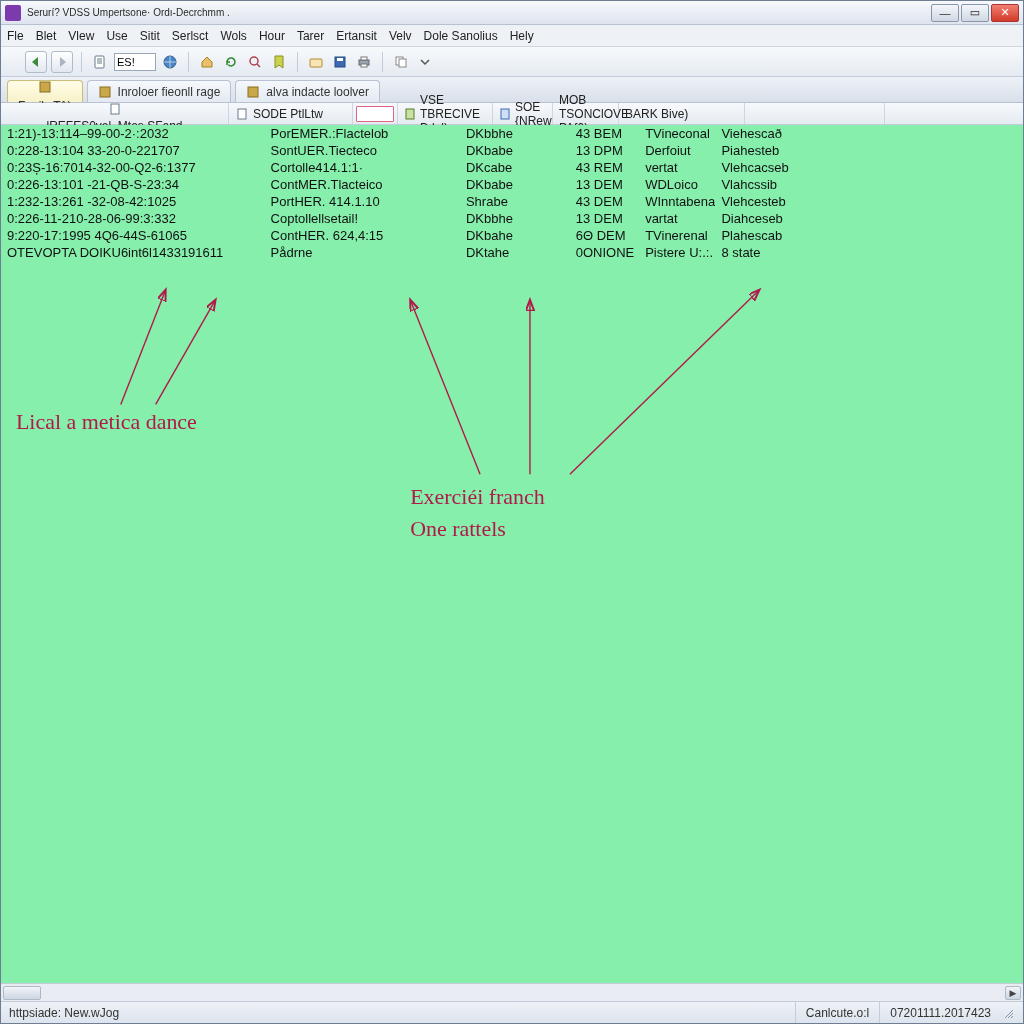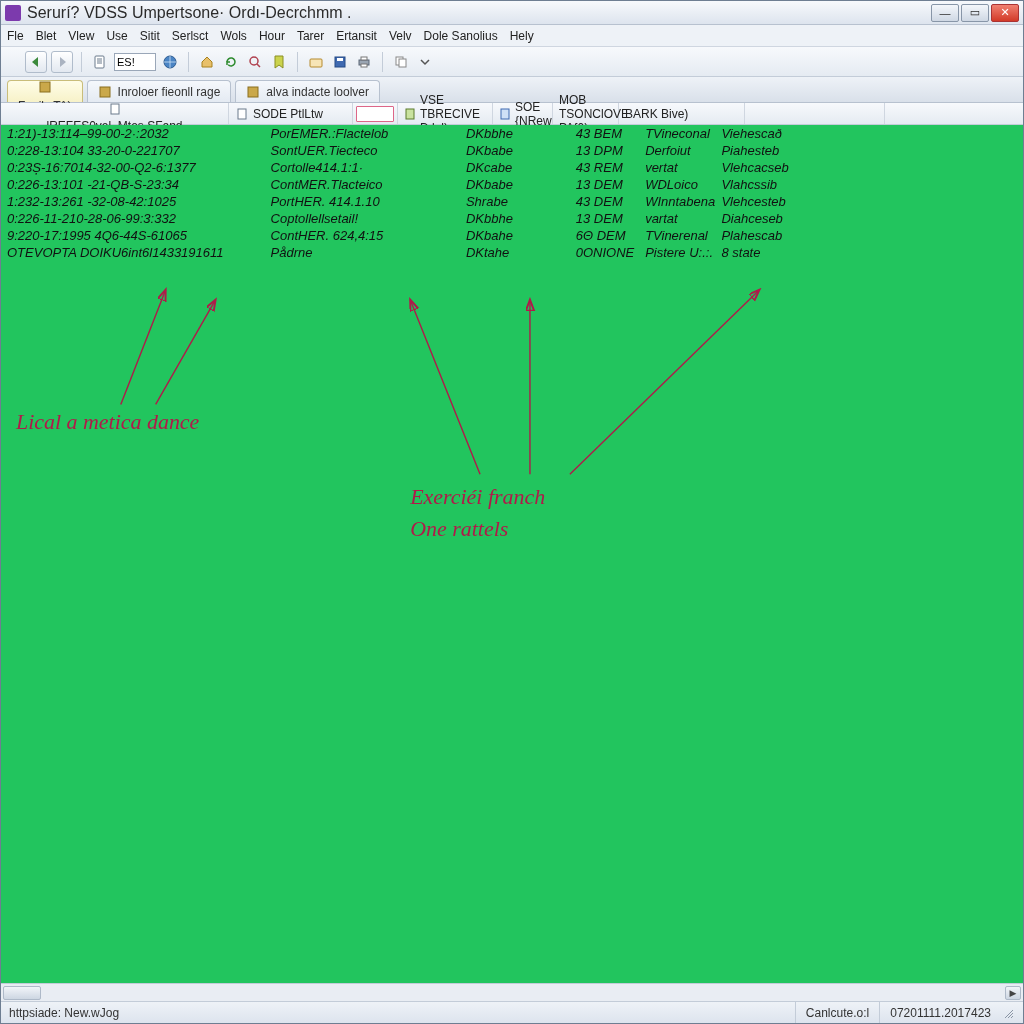--- a/index.html
+++ b/index.html
@@ -1,21 +1,21 @@
 <!DOCTYPE html>
 <html><head>
 <meta charset="utf-8">
 <style>
   * { box-sizing: border-box; margin: 0; padding: 0; }
   html, body { width: 1024px; height: 1024px; overflow: hidden; font-family: "Segoe UI", Tahoma, Arial, sans-serif; font-size: 12px; background:#d6dde6; }
   .window { width:1024px; height:1024px; display:flex; flex-direction:column; background:#f0f3f7; border:1px solid #6e7e92; }
   
   .titlebar { height:24px; background:linear-gradient(#f7f9fc,#dde4ee); display:flex; align-items:center; padding:0 4px; border-bottom:1px solid #b7c1cf; }
   .titlebar .app-icon { width:16px; height:16px; background:#7c3aad; border-radius:2px; margin-right:6px; display:inline-block; }
-  .titlebar .title { flex:1; color:#2b2b2b; font-size:16px; }
+  .titlebar .title { flex:1; color:#2b2b2b; font-size:10px; }
   .titlebar .winbtns { display:flex; gap:2px; }
   .titlebar .winbtn { width:28px; height:18px; border:1px solid #8896a8; background:linear-gradient(#f4f7fb,#cfd8e4); border-radius:2px; display:flex; align-items:center; justify-content:center; font-size:11px; color:#2b2b2b; }
   .titlebar .winbtn.close { background:linear-gradient(#f08070,#d23a28); color:#fff; border-color:#a33; }
   
   .menubar { height:22px; background:#eef2f7; border-bottom:1px solid #cfd6e0; display:flex; align-items:center; padding:0 6px; gap:12px; color:#222; }
   .menubar span { cursor:default; }
   
   .toolbar { height:30px; background:linear-gradient(#f7f9fc,#e5ebf2); border-bottom:1px solid #c3ccd8; display:flex; align-items:center; padding:0 24px; gap:4px; }
   .toolbar .navbtn { width:22px; height:22px; border:1px solid #b0bccb; border-radius:3px; background:linear-gradient(#fff,#e2e8f0); display:flex; align-items:center; justify-content:center; }
   .toolbar .navbtn.green svg path { fill:#3c8a3c; }
@@ -28,21 +28,21 @@
   .tab { height:22px; padding:0 10px; border:1px solid #b7c1cf; border-bottom:none; border-radius:4px 4px 0 0; background:linear-gradient(#f5f8fc,#e4eaf2); display:flex; align-items:center; gap:6px; color:#333; font-size:12px; }
   .tab.active { background:linear-gradient(#fffde8,#f7f2c8); border-color:#c9bd7a;flex-direction:column; }
   .tab .tabicon { width:14px; height:14px; display:inline-flex; align-items:center; justify-content:center; }
   
   .colheaders { height:22px; background:linear-gradient(#f7f9fc,#e5ebf2); border-bottom:1px solid #c3ccd8; display:flex; }
   .colheaders .col { border-right:1px solid #cfd6e0; display:flex; align-items:center; padding:0 6px; gap:4px; color:#222; }
   .colheaders .col .colicon { width:14px; height:14px; display:inline-flex; align-items:center; justify-content:center; }
   .colheaders .col.empty { padding:0; }
   .emptycell { border:1px solid #d68; border-radius:1px; margin:2px 3px; height:16px; width:100%; background:#fff; }
   
-  .content { flex:1; background:#22c55e; position:relative; overflow:hidden;font-style:italic; }
+  .content { flex:1; background:#86efac; position:relative; overflow:hidden; }
   table.datatable { border-collapse:collapse; width:100%; table-layout:fixed; }
   table.datatable td { padding:1px 6px; color:#111; font-size:13px; white-space:nowrap; overflow:hidden; }
   
   svg.anno { position:absolute; inset:0; pointer-events:none; }
   .anno text { fill:#b01a4a; font-size:22px; font-family:Georgia, "Times New Roman", serif; }
   .anno line, .anno path { stroke:#b01a4a; stroke-width:1.4; fill:none; }
   
   .hscroll { height:18px; background:#e9edf3; border-top:1px solid #c3ccd8; position:relative; }
   .hscroll .thumb { position:absolute; left:2px; top:2px; height:14px; width:38px; background:linear-gradient(#f2f5f9,#cdd6e2); border:1px solid #aeb9c8; border-radius:2px; }
   .hscroll .arrow { position:absolute; top:2px; width:16px; height:14px; background:linear-gradient(#f2f5f9,#cdd6e2); border:1px solid #aeb9c8; border-radius:2px; display:flex; align-items:center; justify-content:center; font-size:9px; color:#444; }

